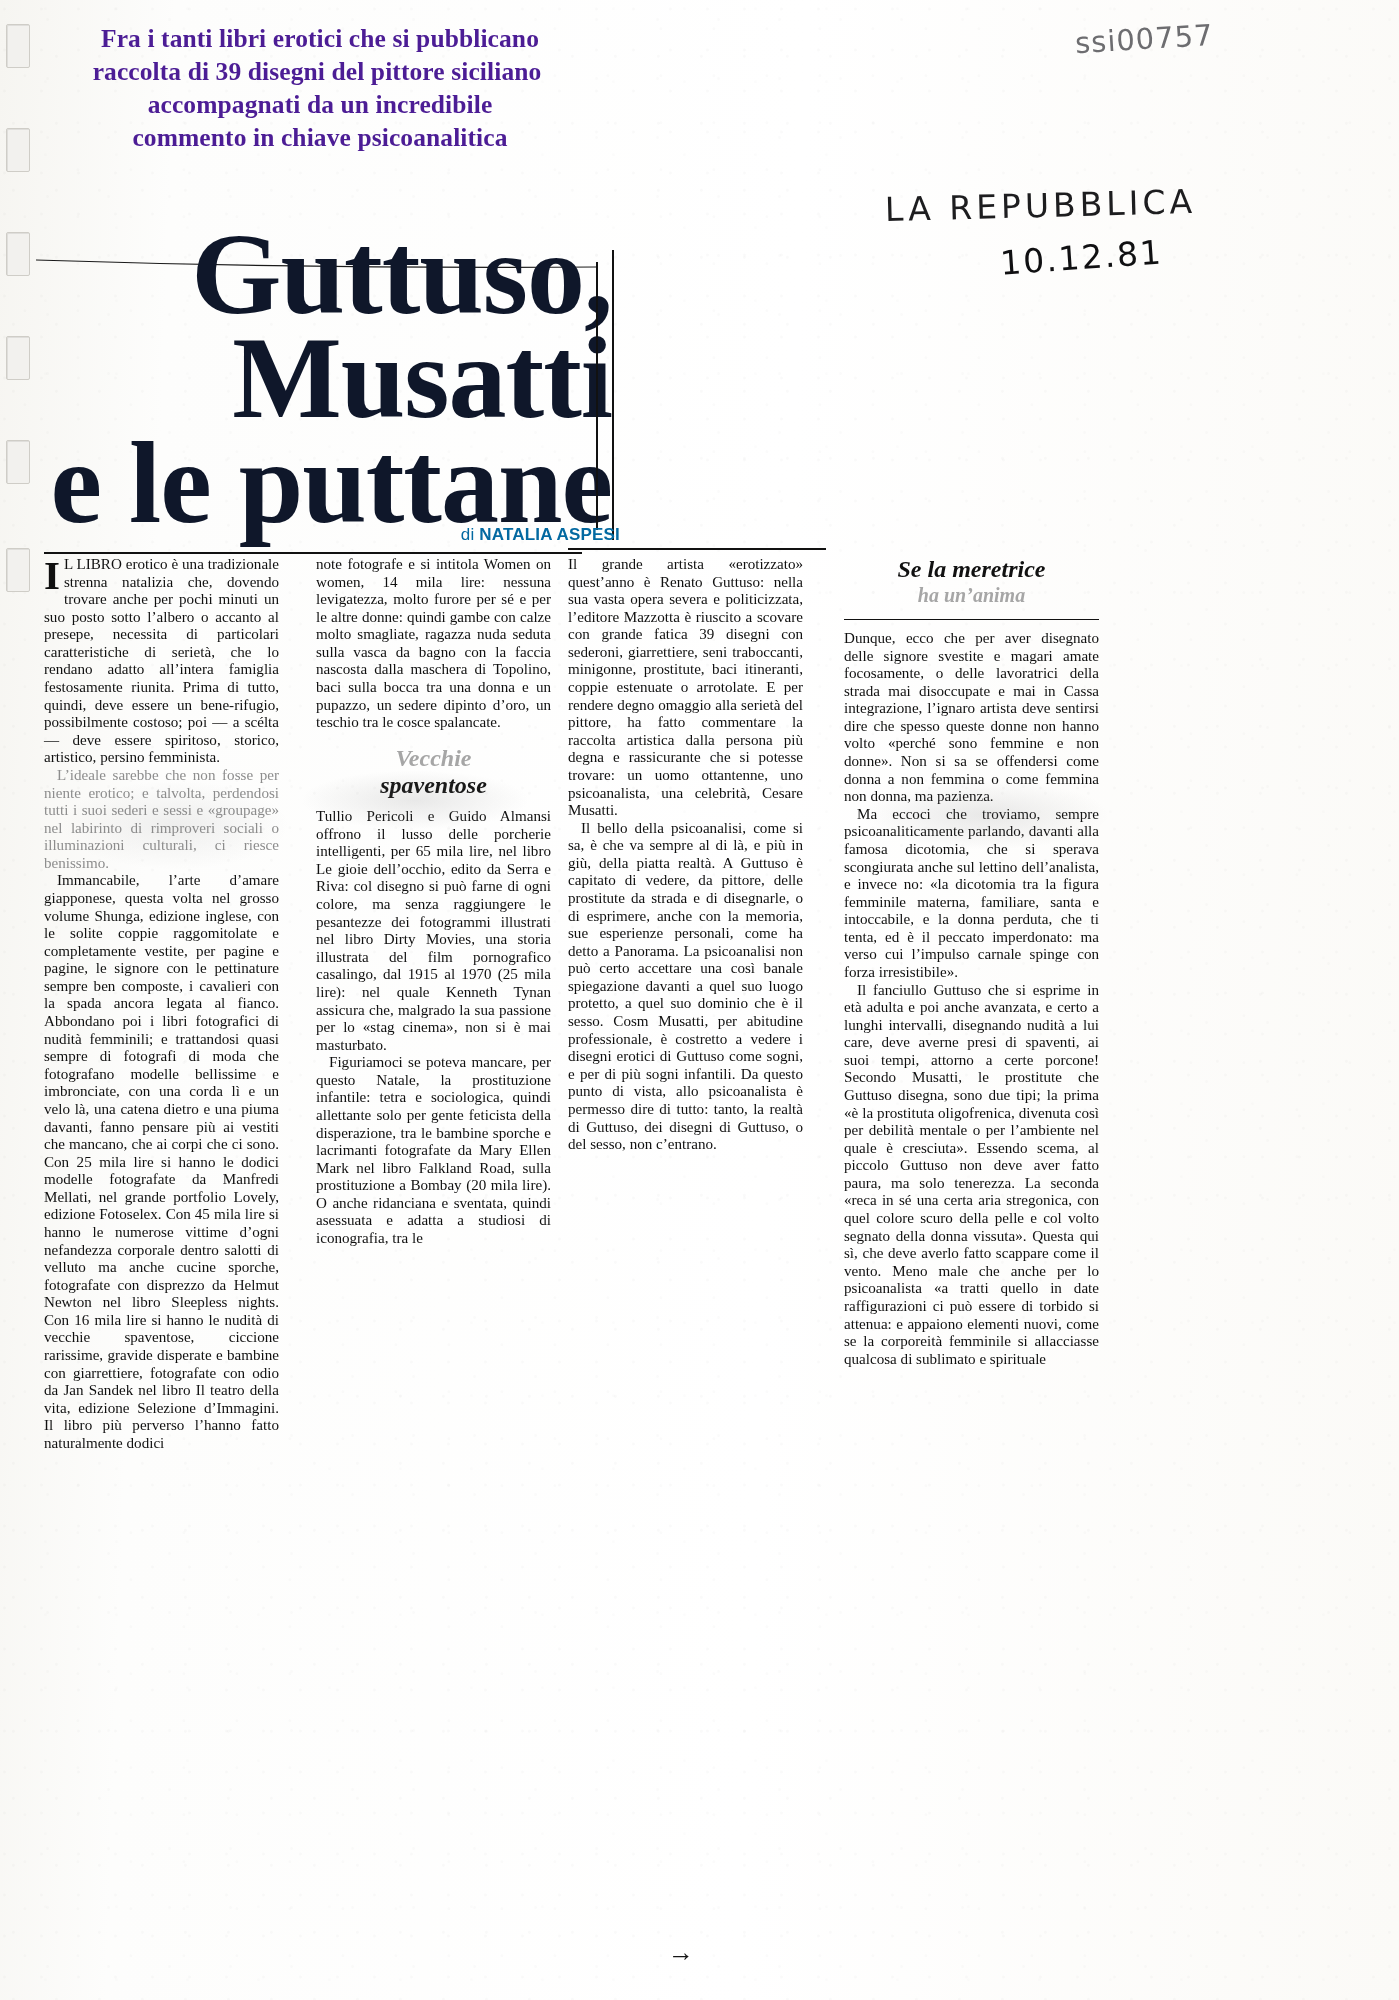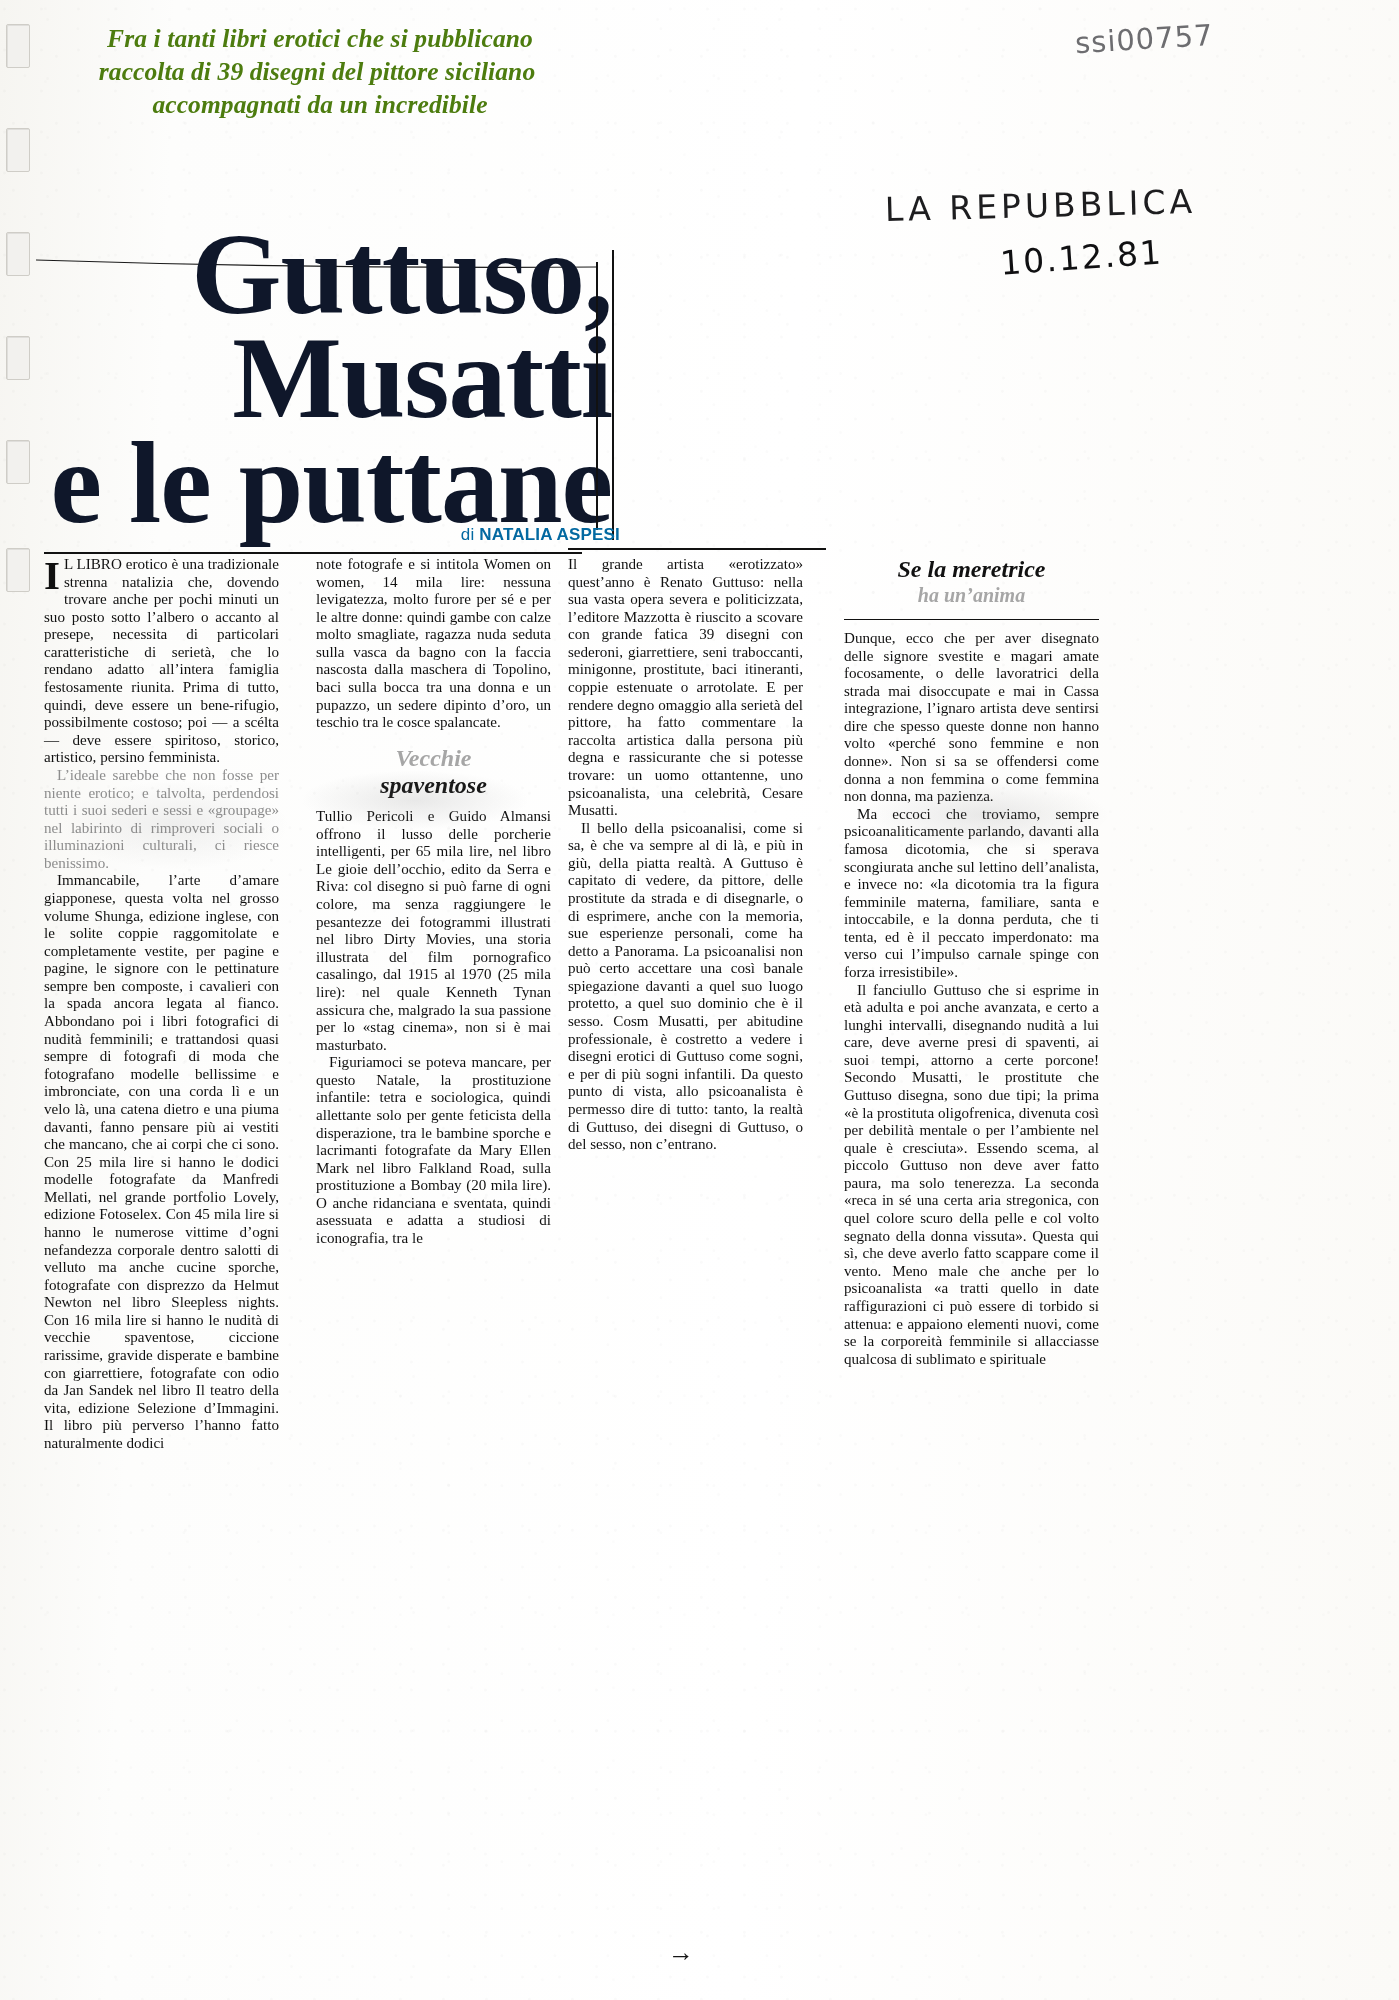--- a/index.html
+++ b/index.html
@@ -22,22 +22,22 @@
      pointer-events:none;}
 
   
   .binder{position:absolute;left:0;top:0;width:34px;height:2000px;}
   .hole{position:absolute;left:6px;width:22px;height:42px;
         background:#f2f1ee;border:1px solid #cfcdc7;border-radius:2px;
         box-shadow:1px 1px 0 rgba(0,0,0,.08) inset;}
 
   
   .kicker{position:absolute;left:40px;top:22px;width:560px;
-    font-style:italic;font-weight:700;text-align:center;
-    font-size:25.5px;line-height:1.30;letter-spacing:.1px;color:#4d7c0f;}
+    font-weight:700;text-align:center;
+    font-size:25.5px;line-height:1.30;letter-spacing:.1px;color:#4c1d95;}
   .kicker div{white-space:nowrap;}
   .kicker .l3{margin-left:-6px;}
 
   
   .arcrule{position:absolute;left:36px;top:258px;width:560px;height:12px;
     overflow:hidden;}
   .arcrule svg{display:block;}
 
   
   .head{position:absolute;left:36px;top:222px;width:576px;
@@ -120,20 +120,21 @@
   <div class="hole" style="top:232px"></div>
   <div class="hole" style="top:336px"></div>
   <div class="hole" style="top:440px"></div>
   <div class="hole" style="top:548px"></div>
 </div>
 
 <div class="kicker">
   <div>Fra i tanti libri erotici che si pubblicano</div>
   <div class="l3">raccolta di 39 disegni del pittore siciliano</div>
   <div>accompagnati da un incredibile</div>
+  <div>commento in chiave psicoanalitica</div>
 </div>
 
 <div class="arcrule">
   <svg width="560" height="12" viewBox="0 0 560 12">
     <path d="M0 2 Q280 11 560 9" stroke="#1a1a1a" stroke-width="1.2" fill="none"></path>
   </svg>
 </div>
 
 <div class="head">
   <div class="h1">Guttuso,</div>

